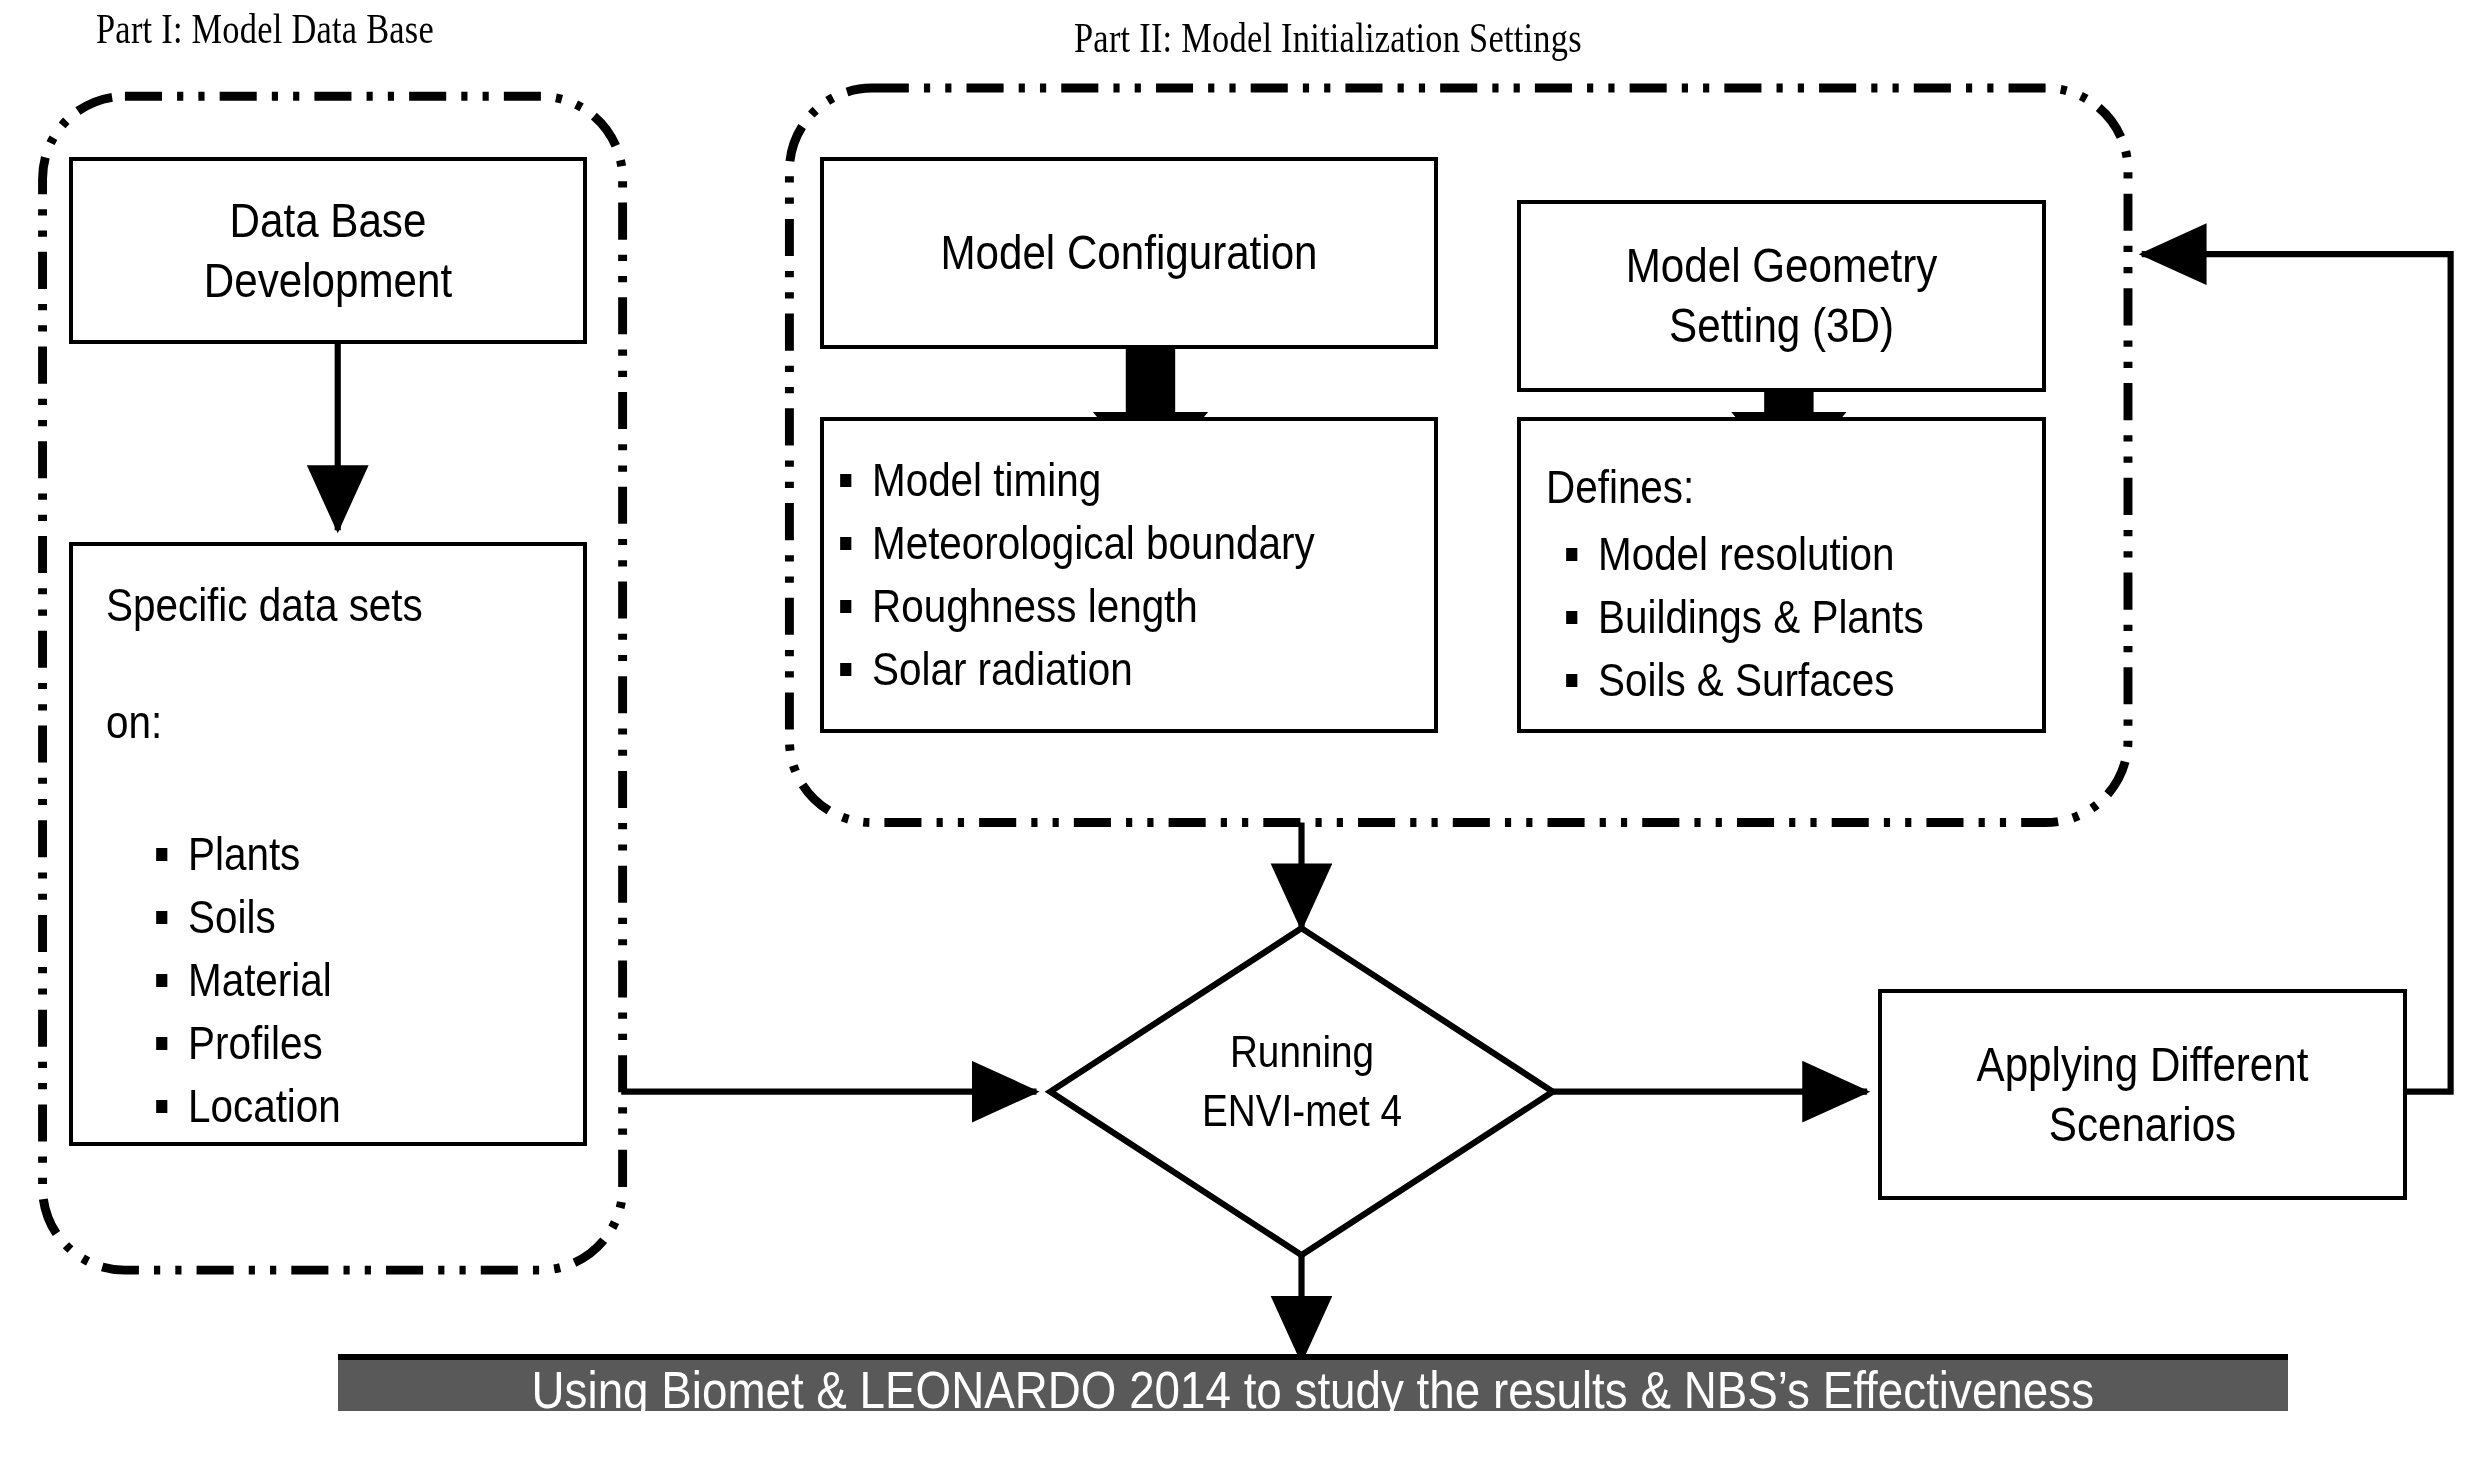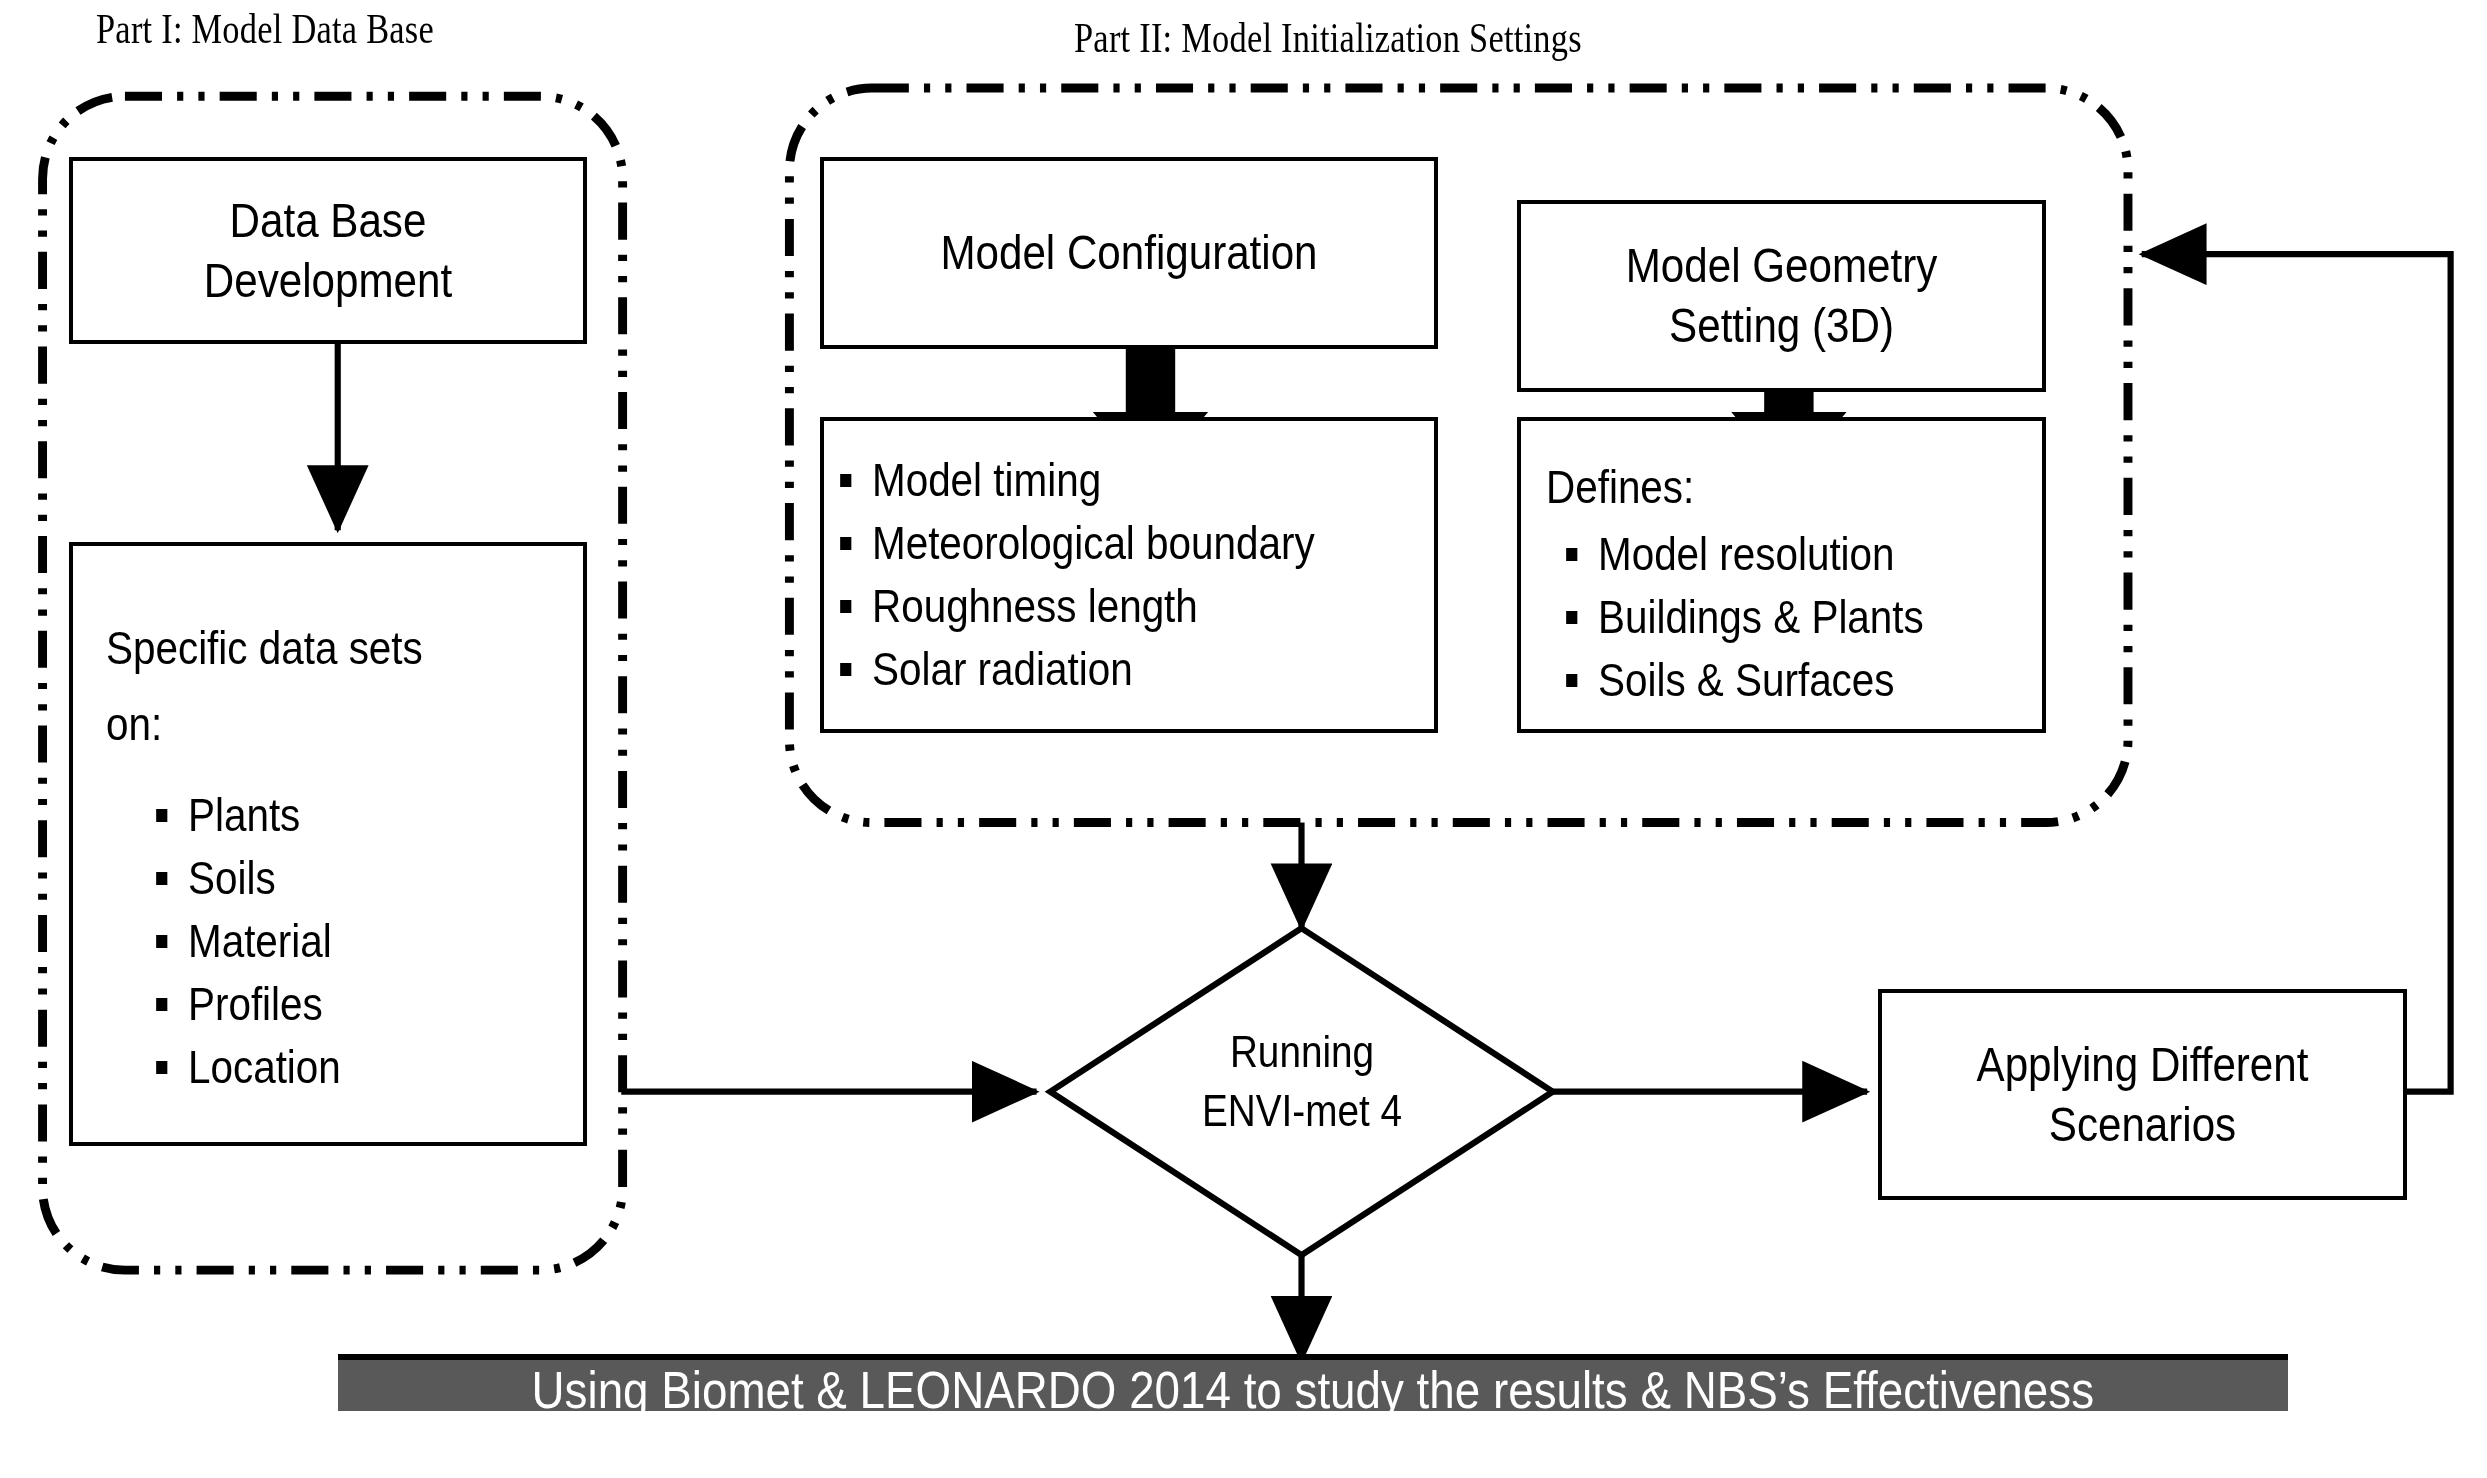--- a/index.html
+++ b/index.html
@@ -160,21 +160,21 @@
   <div class="node" style="left:69px; top:157px; width:518px; height:187px;padding-left:48px;">
     <div class="node-inner">
       <div class="ctr ttl">
         <span class="ttl-line">Data Base</span>
         <span class="ttl-line">Development</span>
       </div>
     </div>
   </div>
 
   <div class="node" style="left:69px; top:542px; width:518px; height:604px;">
-    <div class="node-inner" style="justify-content:center; padding:27.5px 0 0 33px;">
+    <div class="node-inner" style="justify-content:flex-start; padding:27.5px 0 0 33px;gap:41px;">
       <div class="lead-in">Specific data sets</div>
       <div class="lead-in" style="margin-top:15px;">on:</div>
       <ul class="blist" style="margin-top:30px; padding-left:45px;">
         <li><span class="bullet"></span><span>Plants</span></li>
         <li><span class="bullet"></span><span>Soils</span></li>
         <li><span class="bullet"></span><span>Material</span></li>
         <li><span class="bullet"></span><span>Profiles</span></li>
         <li><span class="bullet"></span><span>Location</span></li>
       </ul>
     </div>

